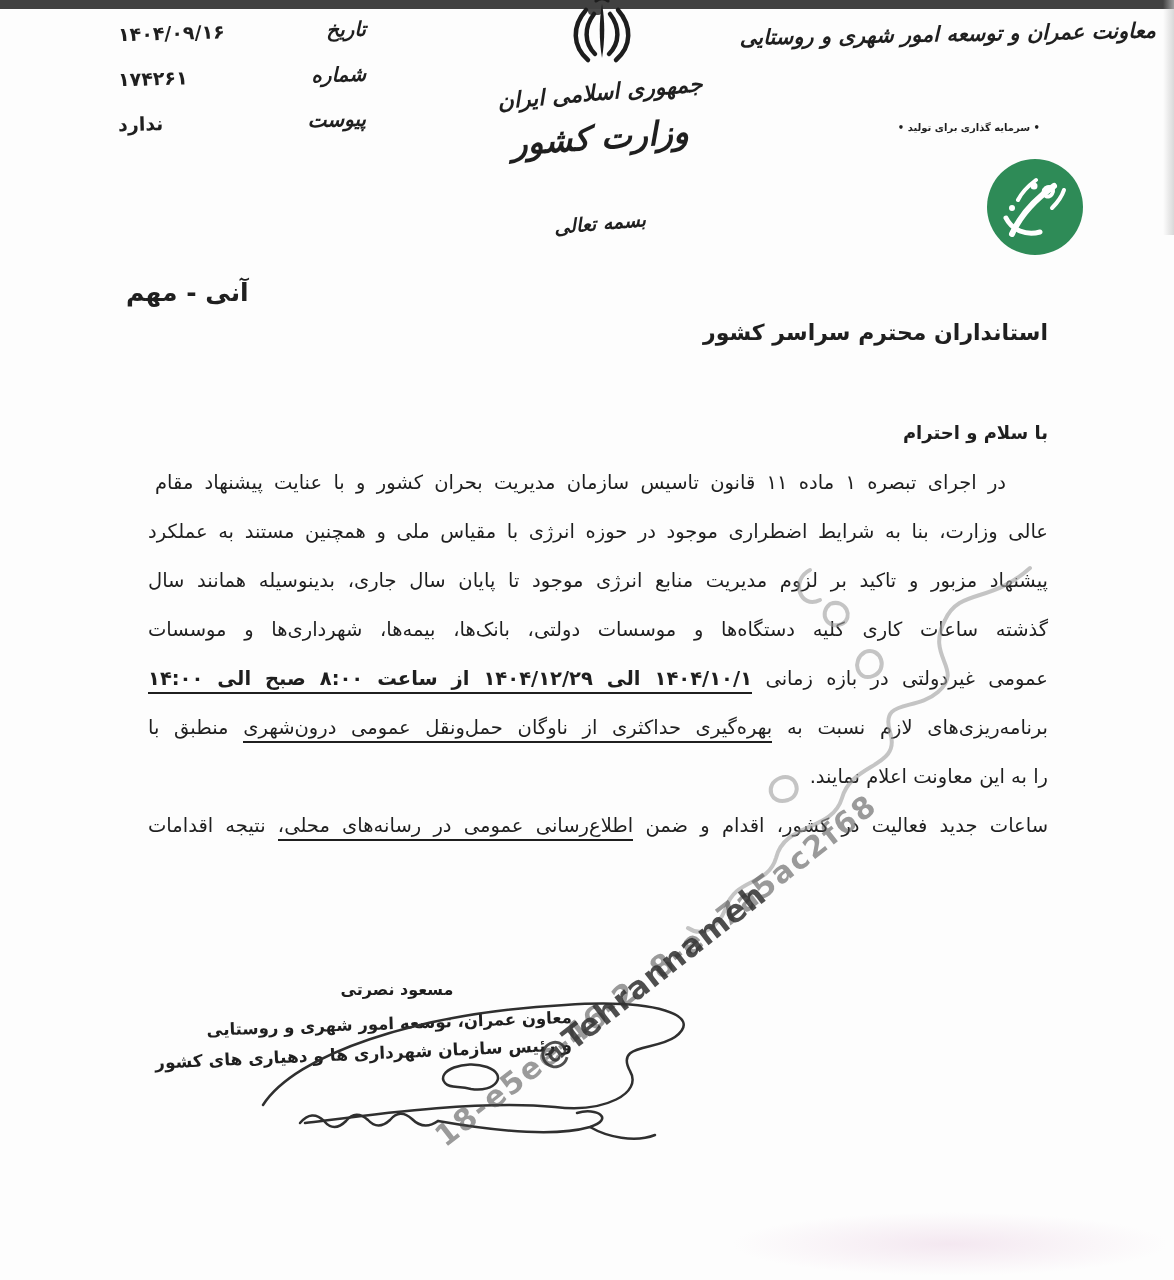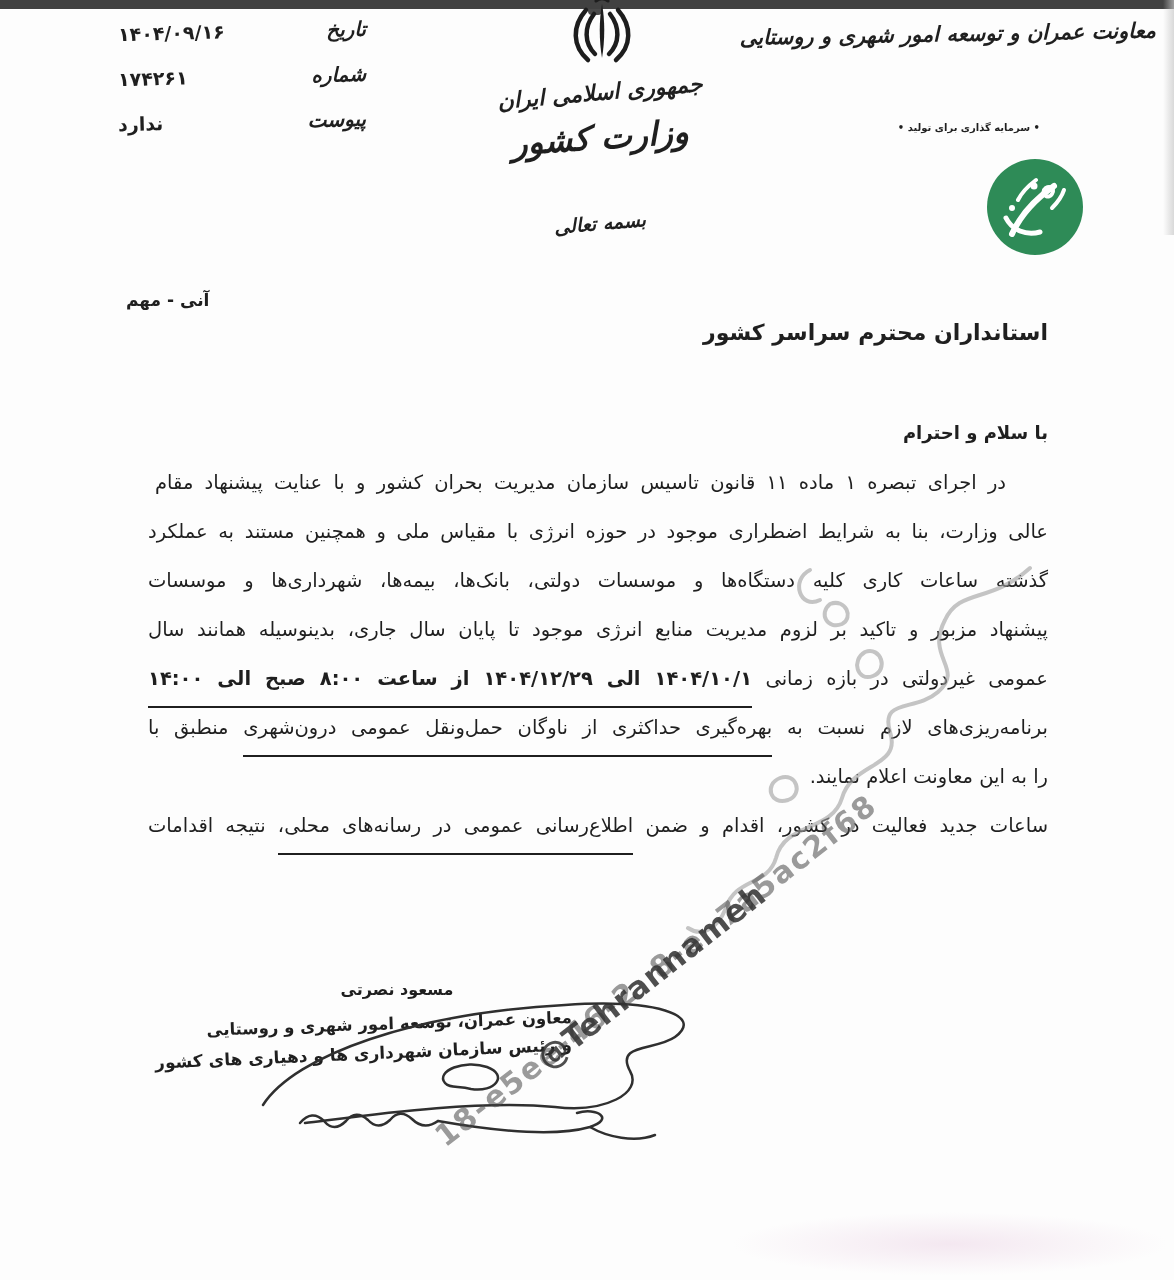--- a/index.html
+++ b/index.html
@@ -22,30 +22,30 @@
       font-weight:bold;font-style:italic;transform:rotate(-5deg);direction:rtl;white-space:nowrap;}
   .c-ministry{left:490px;top:118px;width:220px;text-align:center;font-size:33px;
       font-weight:bold;font-style:italic;transform:rotate(-4deg);direction:rtl;white-space:nowrap;}
   .c-bismillah{left:515px;top:212px;width:170px;text-align:center;font-size:19px;
       font-weight:bold;font-style:italic;transform:rotate(-5deg);direction:rtl;}
   
   .r-dept{right:18px;top:22px;width:390px;text-align:center;font-size:21px;font-weight:bold;
       font-style:italic;direction:rtl;white-space:nowrap;transform:rotate(-1deg);}
   .r-slogan{right:134px;top:122px;font-size:10px;font-weight:bold;direction:rtl;white-space:nowrap;}
   
-  .priority{left:126px;top:290px;font-size:17px;font-weight:bold;direction:rtl;white-space:nowrap;text-align:center;}
+  .priority{left:126px;top:278px;font-size:25px;font-weight:bold;direction:rtl;white-space:nowrap;text-align:center;}
   .recipient{right:126px;top:320px;font-size:22px;font-weight:bold;direction:rtl;white-space:nowrap;margin-left:8px;}
   .salutation{right:126px;top:422px;font-size:18px;font-weight:bold;direction:rtl;white-space:nowrap;text-align:center;}
   
   .body-text{right:126px;top:458px;width:900px;direction:rtl;}
   .body-line{height:49px;line-height:49px;font-size:19.5px;text-align:right;white-space:nowrap;}
   .body-line.fill{white-space:normal;text-align:justify;text-align-last:justify;}
   .body-line.indent{padding-right:42px;margin-left:7px;}
   .body-line span.b{font-weight:bold;}
-  .body-line span.u{border-bottom:2.5px solid #1f1f1f;padding-bottom:16px;}
+  .body-line span.u{border-bottom:2.5px solid #1f1f1f;padding-bottom:2px;}
   
   .sig-block{left:222px;top:980px;width:350px;text-align:center;direction:rtl;}
   .sig-name{font-size:16px;font-weight:bold;margin-bottom:15px;}
   .sig-title1{font-size:16.5px;font-weight:bold;margin-bottom:9px;transform:rotate(-2deg);white-space:nowrap;}
   .sig-title2{font-size:17px;font-weight:bold;transform:rotate(-2.5deg);white-space:nowrap;}
   
   .wm{transform-origin:0 0;transform:rotate(-38deg);white-space:pre;font-weight:bold;}
   .wm-id{left:428px;top:1126px;font-size:30px;color:#4a4a4a;opacity:.55;letter-spacing:2px;}
   .wm-handle{left:530px;top:1048px;font-size:31px;color:#303030;opacity:.85;letter-spacing:1px;}
   
@@ -106,22 +106,22 @@
     <circle cx="30" cy="52" r="3" fill="#ffffff"></circle>
   </svg>
 
   <div class="abs priority">آنی - مهم</div>
   <div class="abs recipient">استانداران محترم سراسر کشور</div>
   <div class="abs salutation">با سلام و احترام</div>
 
   <div class="abs body-text">
       <div class="body-line fill indent" dir="rtl"><span>در اجرای تبصره ۱ ماده ۱۱ قانون تاسیس سازمان مدیریت بحران کشور و با عنایت پیشنهاد مقام</span></div>
       <div class="body-line fill" dir="rtl"><span>عالی وزارت، بنا به شرایط اضطراری موجود در حوزه انرژی با مقیاس ملی و همچنین مستند به عملکرد</span></div>
+      <div class="body-line fill" dir="rtl"><span>پیشنهاد مزبور و تاکید بر لزوم مدیریت منابع انرژی موجود تا پایان سال جاری، بدینوسیله همانند سال</span></div>
       <div class="body-line fill" dir="rtl"><span>گذشته ساعات کاری کلیه دستگاه‌ها و موسسات دولتی، بانک‌ها، بیمه‌ها، شهرداری‌ها و موسسات</span></div>
-      <div class="body-line fill" dir="rtl"><span>پیشنهاد مزبور و تاکید بر لزوم مدیریت منابع انرژی موجود تا پایان سال جاری، بدینوسیله همانند سال</span></div>
       <div class="body-line fill" dir="rtl"><span>عمومی غیردولتی در بازه زمانی </span><span class="b u">۱۴۰۴/۱۰/۱ الی ۱۴۰۴/۱۲/۲۹ از ساعت ۸:۰۰ صبح الی ۱۴:۰۰</span></div>
       <div class="body-line fill" dir="rtl"><span>برنامه‌ریزی‌های لازم نسبت به </span><span class="u">بهره‌گیری حداکثری از ناوگان حمل‌ونقل عمومی درون‌شهری</span><span> منطبق با</span></div>
       <div class="body-line" dir="rtl"><span>را به این معاونت اعلام نمایند.</span></div>
       <div class="body-line fill" dir="rtl"><span>ساعات جدید فعالیت در کشور، اقدام و ضمن </span><span class="u">اطلاع‌رسانی عمومی در رسانه‌های محلی،</span><span> نتیجه اقدامات</span></div>
     </div>
 
   <svg class="abs" style="left:530px;top:540px;opacity:.6;" width="560" height="420" viewBox="0 0 560 420">
     <g stroke="#9f9f9f" stroke-width="4" fill="none" stroke-linecap="round">
       <path d="M500 28 C460 64 430 48 415 80 C395 118 435 128 408 152 C385 172 350 158 360 192 C372 228 322 222 312 258 C302 292 255 282 246 318 C238 346 205 338 196 368 C186 392 170 396 158 388"></path>
       <path d="M335 112 C321 120 327 142 343 136 C359 130 351 106 335 112"></path>

